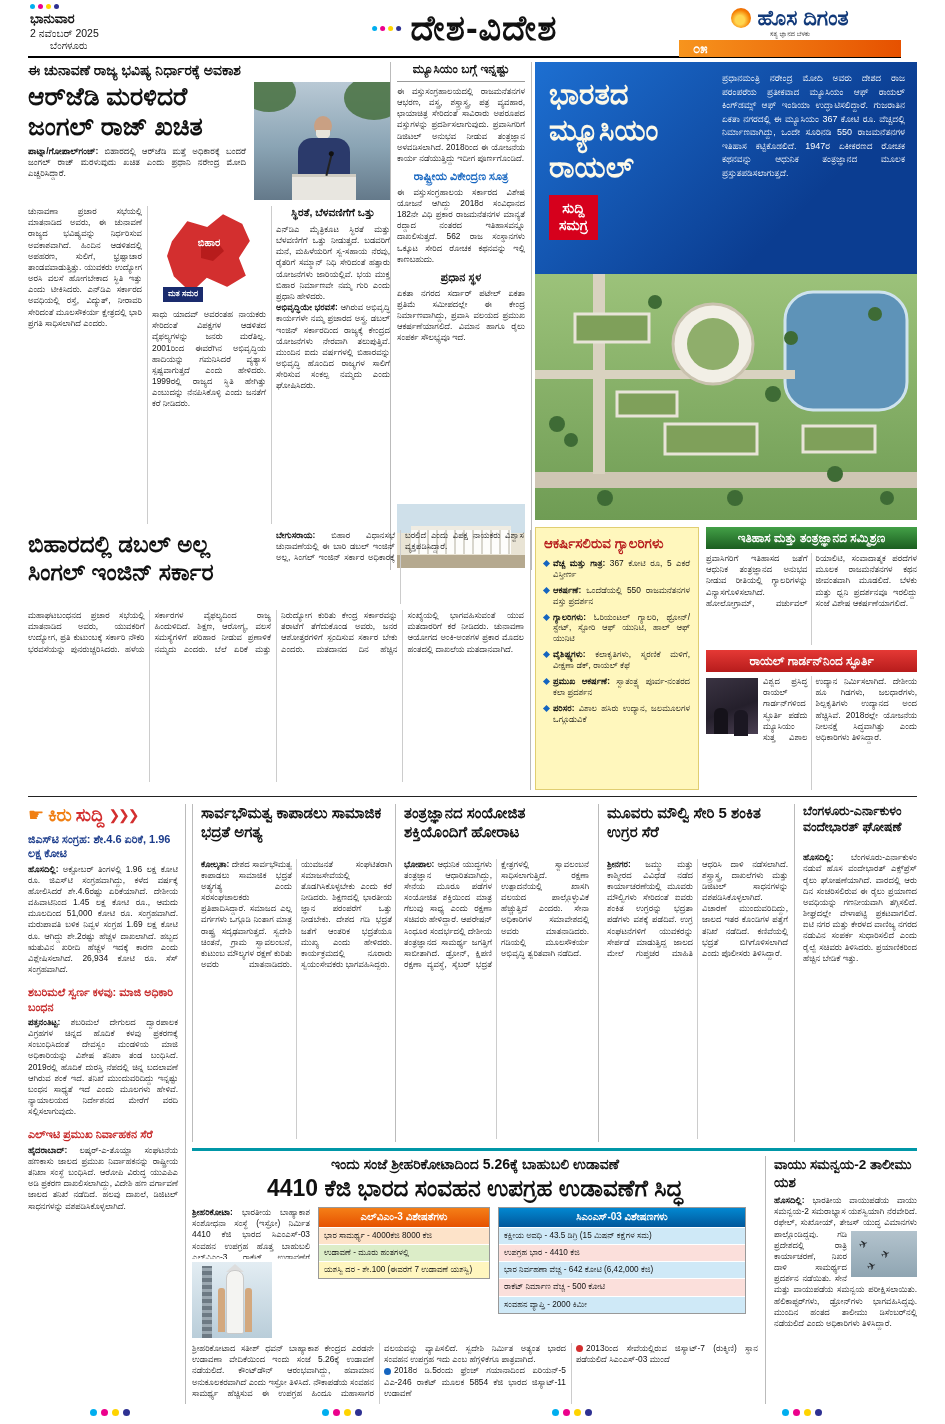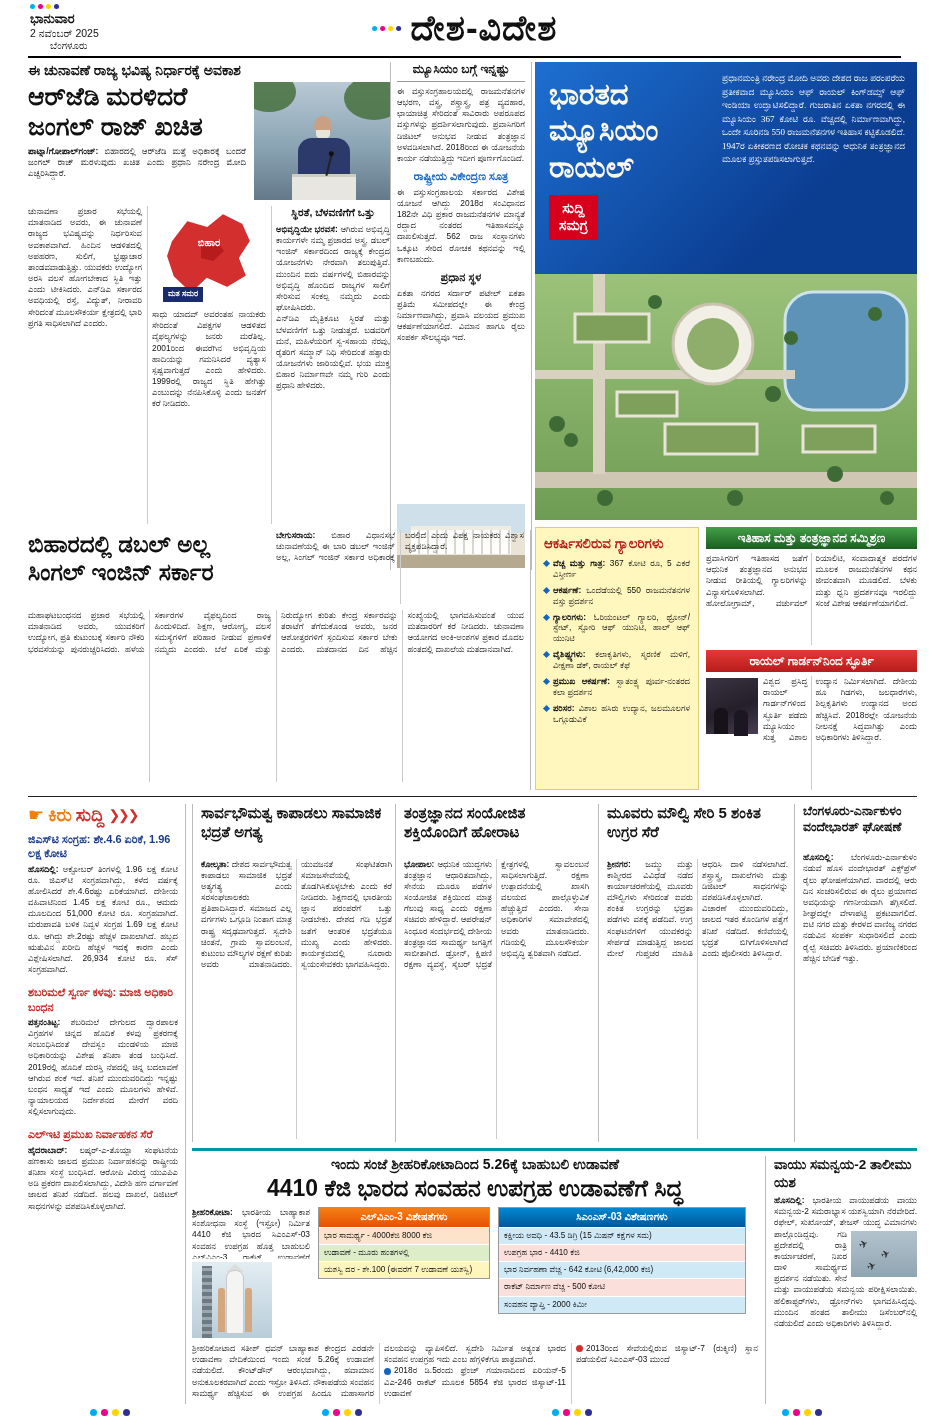--- a/index.html
+++ b/index.html
@@ -54,21 +54,21 @@
   .centercol { position: absolute; left: 390px; top: 62px; width: 142px; height: 508px; border-left: 1px solid #bbb; border-right: 1px solid #bbb; padding: 0 6px; overflow: hidden; }
   .cc-title { font-size: 12px; font-weight: 800; text-align: center; border-bottom: 1px solid #999; padding-bottom: 3px; margin-bottom: 4px; }
   .cc-sub-blue { color: #1565c0; font-weight: 800; font-size: 11px; text-align: center; margin: 5px 0 3px; }
   .cc-sub { font-weight: 800; font-size: 11px; text-align: center; margin: 5px 0 3px; }
   .cc-img { position: absolute; left: 6px; right: 6px; bottom: 2px; height: 64px; overflow: hidden; }
   .cc-sky { position: absolute; inset: 0; background: linear-gradient(#cfe0ea 0 45%, #e9e4d5 45% 80%, #b5a98f 80%); }
   .cc-building { position: absolute; left: 14px; right: 14px; top: 22px; height: 28px; background: repeating-linear-gradient(90deg,#fdfdfb 0 7px,#d8d6cd 7px 9px); border-top: 4px solid #efece2; }
 
   
   .museum { position: absolute; left: 535px; top: 62px; width: 382px; height: 458px; }
-  .mp-top { height: 212px; background: linear-gradient(135deg,#1d6fd1 0%,#0b3d91 70%); display: flex; font-family: Liberation Serif, serif; }
+  .mp-top { height: 212px; background: linear-gradient(135deg,#1d6fd1 0%,#0b3d91 70%); display: flex; }
   .mp-titlebox { width: 175px; padding: 14px 10px 0 14px; }
   .mp-line { color: #fdf9e8; font-size: 29px; font-weight: 800; line-height: 1.25; }
   .badge { display: inline-block; margin-top: 10px; background: #d6001c; color: #fff; font-weight: 800; font-size: 14px; line-height: 1.25; padding: 5px 10px; text-align: center; }
   .mp-intro { flex: 1; padding: 10px 12px; color: #fff; font-size: 9px; line-height: 1.5; text-align: justify; }
   .mp-image { height: 246px; position: relative; }
   .mp-image svg { display: block; }
 
   
   .galleries { position: absolute; left: 535px; top: 527px; width: 164px; height: 263px; background: #fff7bd; border: 1px solid #e0ce72; padding: 8px 8px; overflow: hidden; }
   .gal-title { color: #b71c1c; font-weight: 800; font-size: 13.5px; line-height: 1.25; margin-bottom: 5px; }
@@ -176,20 +176,28 @@
     </div>
     <div class="mh-center">
       <div class="regdots">
           <i class="rd-c"></i>
           <i class="rd-m"></i>
           <i class="rd-y"></i>
           <i class="rd-k"></i>
         </div>
       <div class="mh-title">ದೇಶ-ವಿದೇಶ</div>
     </div>
+    <div class="mh-right">
+      <div class="logo-row">
+        <span class="flame"></span>
+        <span class="paper-name">ಹೊಸ ದಿಗಂತ</span>
+      </div>
+      <div class="tagline">ಸತ್ಯ ಜ್ಞಾನದ ಬೆಳಕು</div>
+      <div class="pagenum-bar">೦೫</div>
+    </div>
   </div>
 
   <div class="lead">
     <div class="lead-kicker">ಈ ಚುನಾವಣೆ ರಾಜ್ಯ ಭವಿಷ್ಯ ನಿರ್ಧಾರಕ್ಕೆ ಅವಕಾಶ</div>
     <div class="lead-toprow">
       <div class="lead-headbox">
         <div class="lead-headline">ಆರ್‌ಜೆಡಿ ಮರಳಿದರೆ ಜಂಗಲ್ ರಾಜ್ ಖಚಿತ</div>
         <p class="lead-introtext j"><b class="dl">ಪಾಟ್ನಾ/ಗೋಪಾಲ್‌ಗಂಜ್:</b> <span>ಬಿಹಾರದಲ್ಲಿ ಆರ್‌ಜೆಡಿ ಮತ್ತೆ ಅಧಿಕಾರಕ್ಕೆ ಬಂದರೆ ಜಂಗಲ್ ರಾಜ್ ಮರಳುವುದು ಖಚಿತ ಎಂದು ಪ್ರಧಾನಿ ನರೇಂದ್ರ ಮೋದಿ ಎಚ್ಚರಿಸಿದ್ದಾರೆ.</span></p>
       </div>
       <div class="modi-photo">
@@ -207,22 +215,22 @@
       <div class="bihar-map">
         <svg width="96" height="100" viewBox="0 0 96 100">
           <polygon points="10,35 26,14 46,20 62,7 82,17 90,35 79,52 86,70 66,82 46,73 30,88 12,71 5,50" fill="#d32f2f" stroke="#ffffff" stroke-width="2"></polygon>
           <polygon points="40,40 55,34 63,45 52,55 40,52" fill="#b71c1c"></polygon>
         </svg>
         <div class="map-state">ಬಿಹಾರ</div>
         <div class="map-tag">ಮತ ಸಮರ</div>
       </div>
       <p>ಸಾಧು ಯಾದವ್ ಅವರಂತಹ ನಾಯಕರು ಸೇರಿದಂತೆ ವಿಪಕ್ಷಗಳ ಆಡಳಿತದ ವೈಫಲ್ಯಗಳನ್ನು ಜನರು ಮರೆತಿಲ್ಲ. 2001ರಿಂದ ಈವರೆಗಿನ ಅಭಿವೃದ್ಧಿಯ ಹಾದಿಯನ್ನು ಗಮನಿಸಿದರೆ ವ್ಯತ್ಯಾಸ ಸ್ಪಷ್ಟವಾಗುತ್ತದೆ ಎಂದು ಹೇಳಿದರು. 1999ರಲ್ಲಿ ರಾಜ್ಯದ ಸ್ಥಿತಿ ಹೇಗಿತ್ತು ಎಂಬುದನ್ನು ನೆನಪಿಸಿಕೊಳ್ಳಿ ಎಂದು ಜನತೆಗೆ ಕರೆ ನೀಡಿದರು.</p>
       <div class="lead-sub">ಸ್ಥಿರತೆ, ಬೆಳವಣಿಗೆಗೆ ಒತ್ತು</div>
+      <p>ಎನ್‌ಡಿಎ ಮೈತ್ರಿಕೂಟ ಸ್ಥಿರತೆ ಮತ್ತು ಬೆಳವಣಿಗೆಗೆ ಒತ್ತು ನೀಡುತ್ತದೆ. ಬಡವರಿಗೆ ಮನೆ, ಮಹಿಳೆಯರಿಗೆ ಸ್ವ-ಸಹಾಯ ನೆರವು, ರೈತರಿಗೆ ಸಮ್ಮಾನ್ ನಿಧಿ ಸೇರಿದಂತೆ ಹತ್ತಾರು ಯೋಜನೆಗಳು ಜಾರಿಯಲ್ಲಿವೆ. ಭಯ ಮುಕ್ತ ಬಿಹಾರ ನಿರ್ಮಾಣವೇ ನಮ್ಮ ಗುರಿ ಎಂದು ಪ್ರಧಾನಿ ಹೇಳಿದರು.</p>
       <p><b class="dl">ಅಭಿವೃದ್ಧಿಯೇ ಭರವಸೆ:</b> <span>ಆಗಿರುವ ಅಭಿವೃದ್ಧಿ ಕಾರ್ಯಗಳೇ ನಮ್ಮ ಪ್ರಚಾರದ ಅಸ್ತ್ರ. ಡಬಲ್ ಇಂಜಿನ್ ಸರ್ಕಾರದಿಂದ ರಾಜ್ಯಕ್ಕೆ ಕೇಂದ್ರದ ಯೋಜನೆಗಳು ನೇರವಾಗಿ ತಲುಪುತ್ತಿವೆ. ಮುಂದಿನ ಐದು ವರ್ಷಗಳಲ್ಲಿ ಬಿಹಾರವನ್ನು ಅಭಿವೃದ್ಧಿ ಹೊಂದಿದ ರಾಜ್ಯಗಳ ಸಾಲಿಗೆ ಸೇರಿಸುವ ಸಂಕಲ್ಪ ನಮ್ಮದು ಎಂದು ಘೋಷಿಸಿದರು.</span></p>
-      <p>ಎನ್‌ಡಿಎ ಮೈತ್ರಿಕೂಟ ಸ್ಥಿರತೆ ಮತ್ತು ಬೆಳವಣಿಗೆಗೆ ಒತ್ತು ನೀಡುತ್ತದೆ. ಬಡವರಿಗೆ ಮನೆ, ಮಹಿಳೆಯರಿಗೆ ಸ್ವ-ಸಹಾಯ ನೆರವು, ರೈತರಿಗೆ ಸಮ್ಮಾನ್ ನಿಧಿ ಸೇರಿದಂತೆ ಹತ್ತಾರು ಯೋಜನೆಗಳು ಜಾರಿಯಲ್ಲಿವೆ. ಭಯ ಮುಕ್ತ ಬಿಹಾರ ನಿರ್ಮಾಣವೇ ನಮ್ಮ ಗುರಿ ಎಂದು ಪ್ರಧಾನಿ ಹೇಳಿದರು.</p>
     </div>
   </div>
 
   <div class="centercol small j">
     <div class="cc-title">ಮ್ಯೂಸಿಯಂ ಬಗ್ಗೆ ಇನ್ನಷ್ಟು</div>
     <p>ಈ ವಸ್ತುಸಂಗ್ರಹಾಲಯದಲ್ಲಿ ರಾಜಮನೆತನಗಳ ಆಭರಣ, ವಸ್ತ್ರ, ಶಸ್ತ್ರಾಸ್ತ್ರ, ಪತ್ರ ವ್ಯವಹಾರ, ಛಾಯಾಚಿತ್ರ ಸೇರಿದಂತೆ ಸಾವಿರಾರು ಅಪರೂಪದ ವಸ್ತುಗಳನ್ನು ಪ್ರದರ್ಶಿಸಲಾಗುವುದು. ಪ್ರವಾಸಿಗರಿಗೆ ಡಿಜಿಟಲ್ ಅನುಭವ ನೀಡುವ ತಂತ್ರಜ್ಞಾನ ಅಳವಡಿಸಲಾಗಿದೆ. 2018ರಿಂದ ಈ ಯೋಜನೆಯ ಕಾರ್ಯ ನಡೆಯುತ್ತಿದ್ದು ಇದೀಗ ಪೂರ್ಣಗೊಂಡಿದೆ.</p>
     <div class="cc-sub-blue">ರಾಷ್ಟ್ರೀಯ ವಿಕೇಂದ್ರಣ ಸೂತ್ರ</div>
     <p>ಈ ವಸ್ತುಸಂಗ್ರಹಾಲಯ ಸರ್ಕಾರದ ವಿಶೇಷ ಯೋಜನೆ ಆಗಿದ್ದು 2018ರ ಸಂವಿಧಾನದ 182ನೇ ವಿಧಿ ಪ್ರಕಾರ ರಾಜಮನೆತನಗಳ ಮಾನ್ಯತೆ ರದ್ದಾದ ನಂತರದ ಇತಿಹಾಸವನ್ನೂ ದಾಖಲಿಸುತ್ತದೆ. 562 ರಾಜ ಸಂಸ್ಥಾನಗಳು ಒಕ್ಕೂಟ ಸೇರಿದ ರೋಚಕ ಕಥನವನ್ನು ಇಲ್ಲಿ ಕಾಣಬಹುದು.</p>
     <div class="cc-sub">ಪ್ರಧಾನ ಸ್ಥಳ</div>
     <p>ಏಕತಾ ನಗರದ ಸರ್ದಾರ್ ಪಟೇಲ್ ಏಕತಾ ಪ್ರತಿಮೆ ಸಮೀಪದಲ್ಲೇ ಈ ಕೇಂದ್ರ ನಿರ್ಮಾಣವಾಗಿದ್ದು, ಪ್ರವಾಸಿ ವಲಯದ ಪ್ರಮುಖ ಆಕರ್ಷಣೆಯಾಗಲಿದೆ. ವಿಮಾನ ಹಾಗೂ ರೈಲು ಸಂಪರ್ಕ ಸೌಲಭ್ಯವೂ ಇದೆ.</p>

